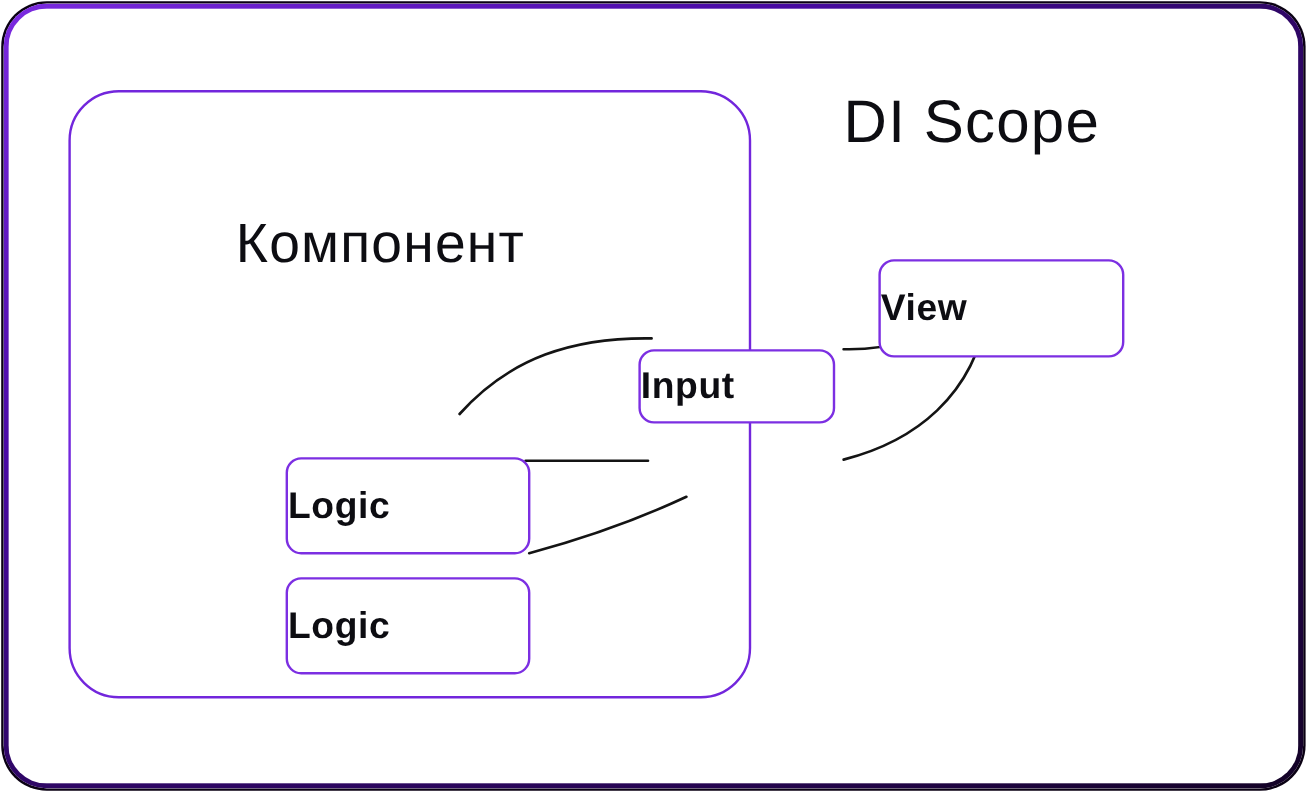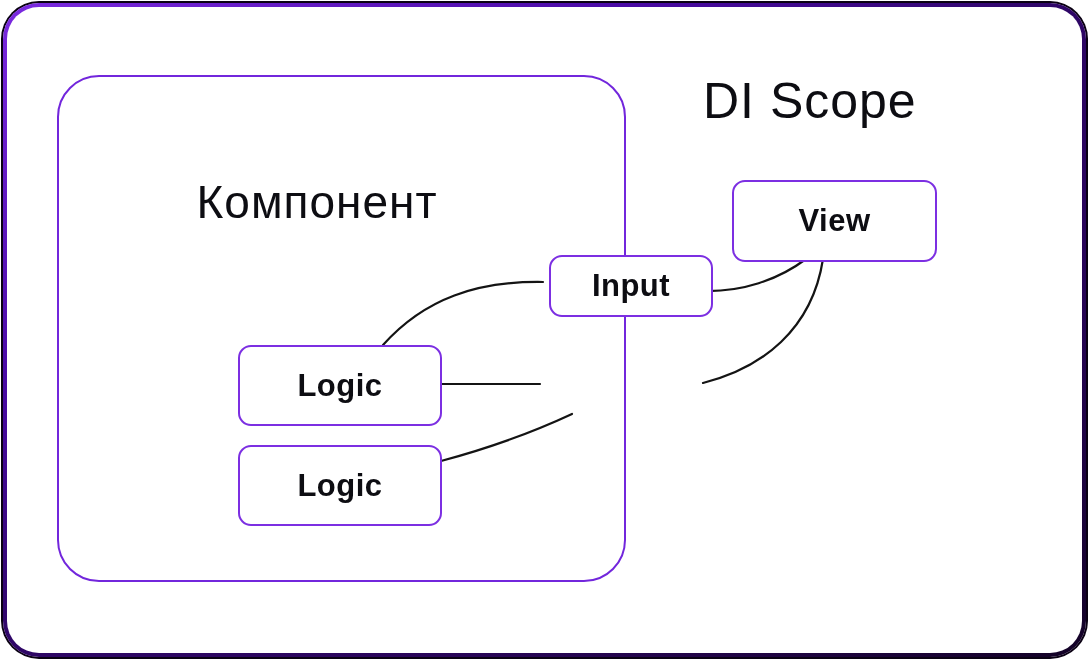--- a/index.html
+++ b/index.html
@@ -49,28 +49,29 @@
     fill:none;
     stroke:var(--edge,#141414);
     stroke-width:2.2px;
     stroke-linecap:round;
   }
   .node{
     position:absolute;
     background:#ffffff;
     border:2.5px solid var(--node_border,#7c2fe2);
     border-radius:13px;
-    display:flex;align-items:center;justify-content:center;
+    display:flex;align-items:center;
     font-weight:700;
     font-size:31px;
     color:var(--text,#0d0d12);
     letter-spacing:0.5px;
+    margin-top:36px;
   }
   .node-view  {left:732px;top:180px;width:201px;height:78px;}
-  .node-input {left:549px;top:255px;width:160px;height:58px;}
+  .node-input {left:532px;top:255px;width:160px;height:58px;}
   .node-output{left:542px;top:357px;width:161px;height:56px;}
   .node-logic1{left:238px;top:345px;width:200px;height:77px;}
   .node-logic2{left:238px;top:445px;width:200px;height:77px;}
 </style>
 </head>
 <body>
 
 <div class="canvas">
 
   <div class="frame"></div>

